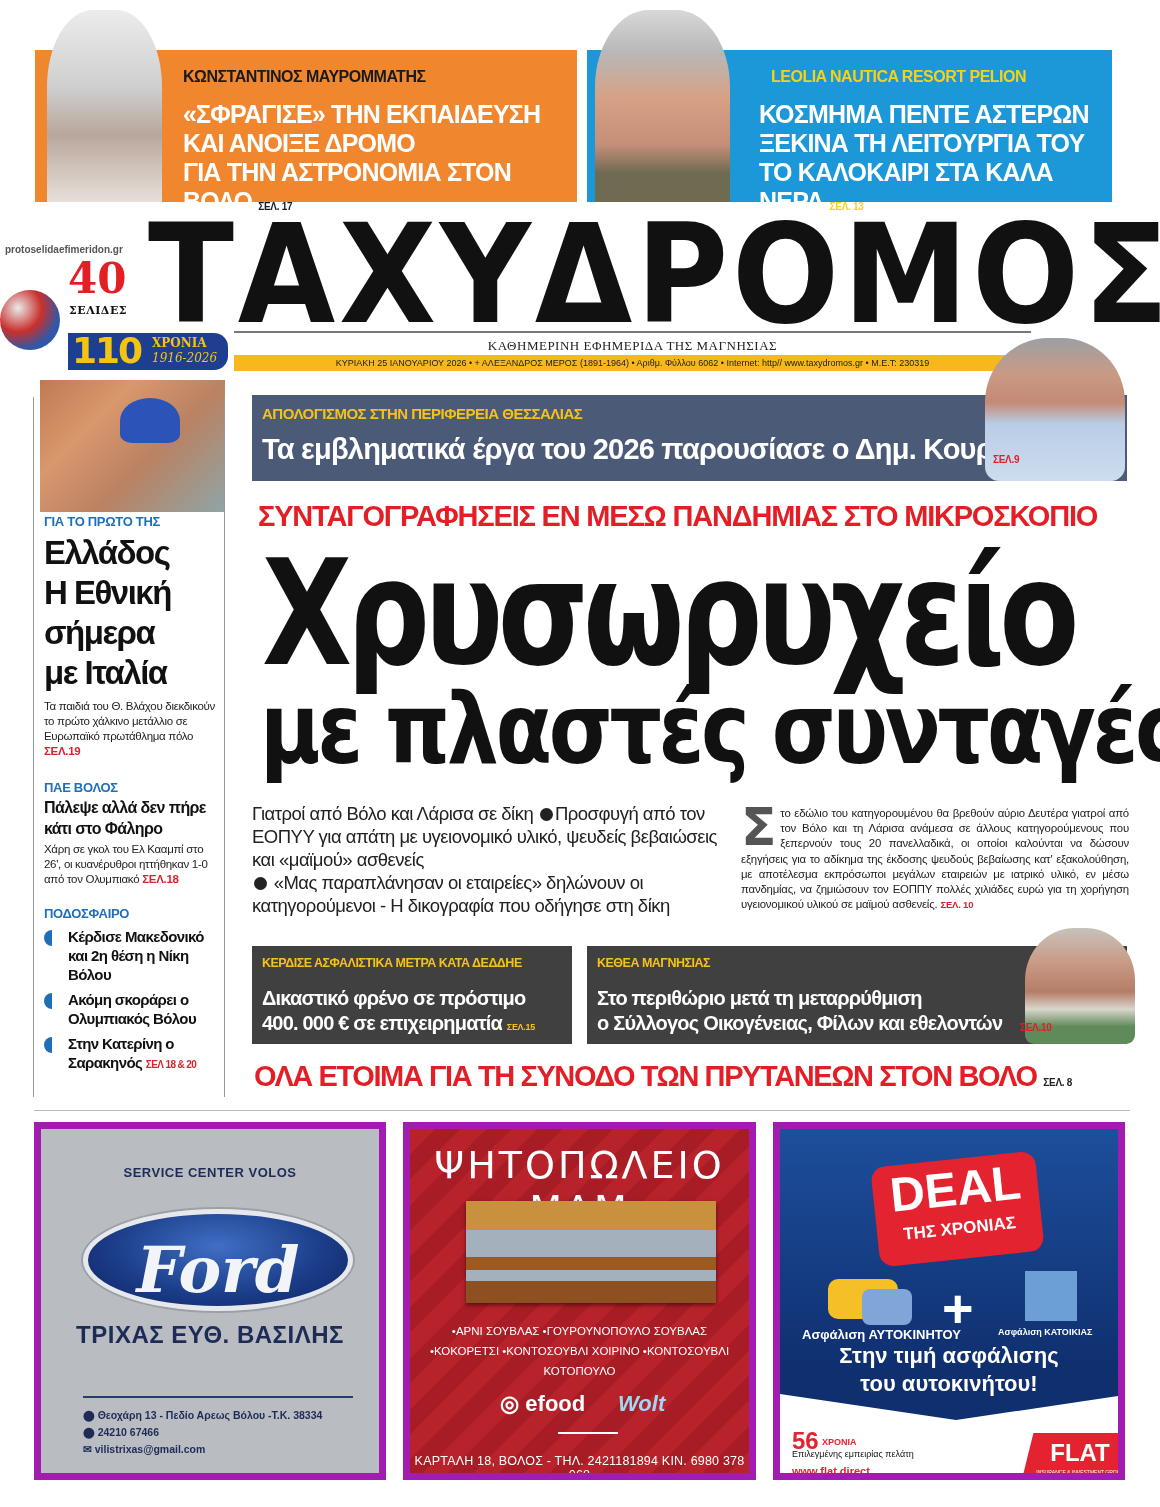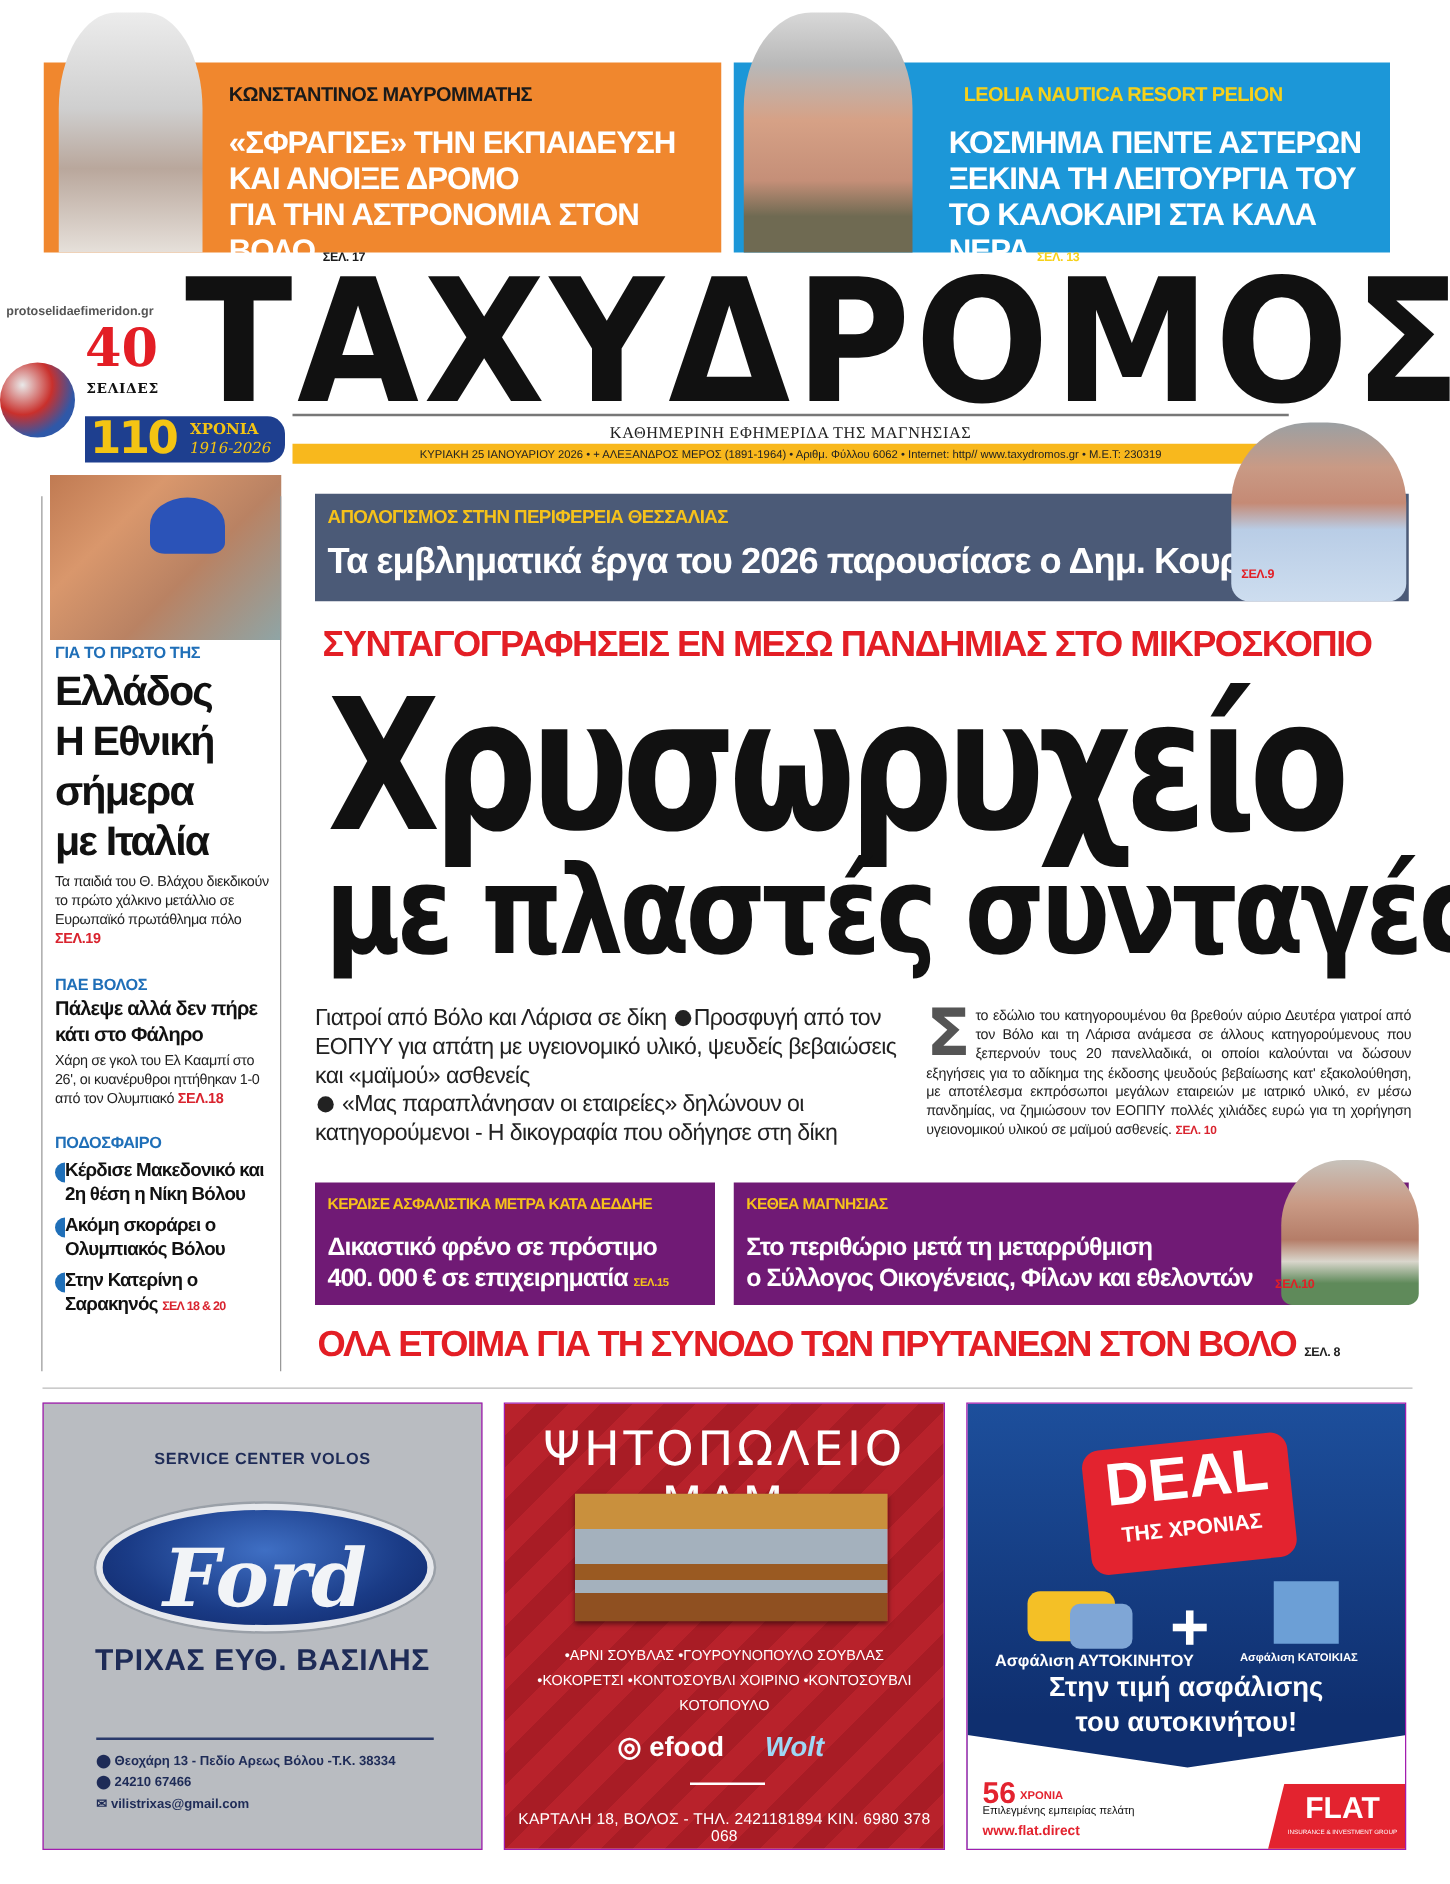--- a/index.html
+++ b/index.html
@@ -37,42 +37,42 @@
   
   .sidebar-rule-l { left: 33px; top: 397px; width: 1px; height: 700px; background: #999; }
   .sidebar-rule-r { left: 224px; top: 397px; width: 1px; height: 700px; background: #999; }
   .player { left: 40px; top: 380px; width: 185px; height: 132px; background: linear-gradient(135deg, #c07a52 0%, #d9976c 30%, #b98263 60%, #8fa5a6 100%); }
   .player-cap { left: 120px; top: 398px; width: 60px; height: 45px; border-radius: 50% 50% 20% 20%; background: #2b53b8; }
   .kick-blue { color: #1f6fb8; font-weight: bold; font-size: 13px; letter-spacing: -0.3px; }
   .side-big { font-size: 33px; line-height: 40px; font-weight: bold; color: #111; letter-spacing: -1.5px; }
   .side-text { font-size: 11.5px; line-height: 15px; color: #222; letter-spacing: -0.3px; }
   .side-mid { font-size: 16px; line-height: 21px; font-weight: bold; letter-spacing: -0.6px; }
   .red-sel { color: #d9232e; font-weight: bold; }
-  .bullet-item { display: flex; gap: 0; }
+  .bullet-item { display: flex; gap: 16px; }
   .half-moon { width: 8px; height: 16px; border-radius: 8px 0 0 8px; background: #1f6fb8; margin-top: 3px; flex: none; }
 
   
   .navy-box { background: #4b5a77; }
-  .navy-box2 { background: #701a75; }
+  .navy-box2 { background: #404040; }
   .yellow-kick { color: #f6c21a; font-weight: bold; font-size: 14px; letter-spacing: -0.5px; }
   .white-head { color: #fff; font-weight: bold; letter-spacing: -0.8px; }
 
   .over { left: 258px; top: 500px; font-size: 29px; font-weight: bold; color: #e31e25; letter-spacing: -1.2px; white-space: nowrap; }
   .big1 { left: 262px; top: 540px; font-size: 146px; font-weight: 900; letter-spacing: -7px; line-height: 1; color: #111; font-family: "DejaVu Sans", sans-serif; transform: scaleX(0.8); transform-origin: left top; white-space: nowrap; }
   .big2 { left: 260px; top: 680px; font-size: 98px; font-weight: 900; letter-spacing: -4px; line-height: 1; color: #111; font-family: "DejaVu Sans", sans-serif; transform: scaleX(0.84); transform-origin: left top; white-space: nowrap; }
   .sub-deck { left: 252px; top: 802px; width: 470px; font-size: 18.5px; line-height: 23px; color: #222; letter-spacing: -0.5px; }
   .dot { display: inline-block; width: 13px; height: 13px; border-radius: 50%; background: #222; vertical-align: -1px; margin: 0 2px; }
   .body-text { left: 741px; top: 806px; width: 388px; font-size: 11.4px; line-height: 15.2px; color: #222; text-align: justify; letter-spacing: -0.2px; }
   .dropcap { float: left; font-size: 52px; line-height: 42px; font-weight: 900; color: #555; margin-right: 4px; font-family: "DejaVu Sans", sans-serif; }
   .bottom-red { left: 254px; top: 1060px; font-size: 29px; font-weight: bold; color: #e31e25; letter-spacing: -1.4px; white-space: nowrap; }
 
   .divider-h { left: 34px; top: 1110px; width: 1096px; height: 1px; background: #bbb; }
 
   
-  .ad { position: absolute; top: 1122px; height: 358px; border: 1px solid #a21caf; overflow: hidden; }
+  .ad { position: absolute; top: 1122px; height: 358px; border: 7px solid #a21caf; overflow: hidden; }
   .ad-ford { left: 34px; width: 352px; background: #b9bcc1; }
   .ad-mam { left: 403px; width: 353px; background: repeating-linear-gradient(135deg, #b8222b 0 18px, #a81c25 18px 36px); }
   .ad-flat { left: 773px; width: 352px; background: linear-gradient(#1d4f9c, #0f2f6f 70%); }
 </style>
 </head>
 <body>
 
 <div class="teaser orange">
   <div class="photo"></div>
   <div class="kicker">ΚΩΝΣΤΑΝΤΙΝΟΣ ΜΑΥΡΟΜΜΑΤΗΣ</div>

